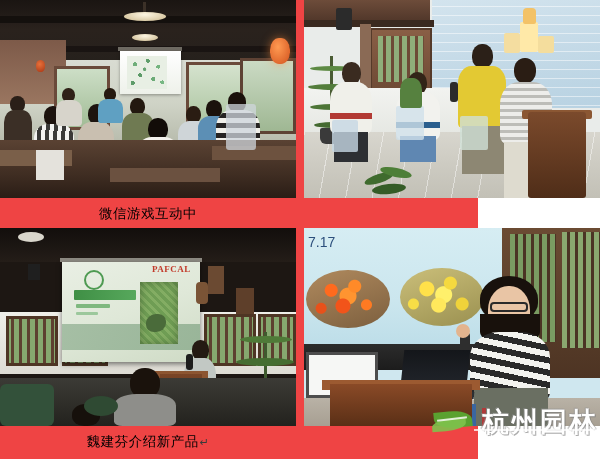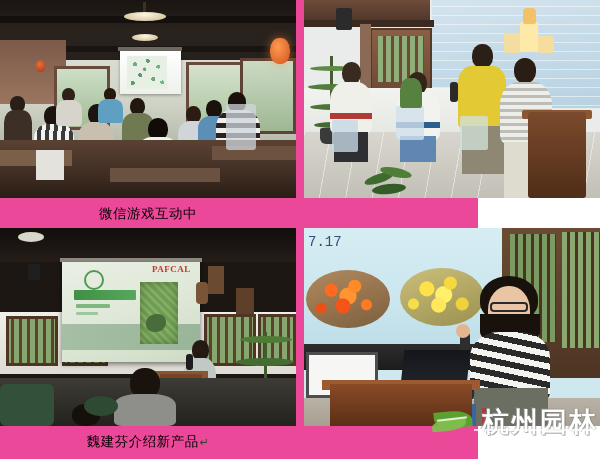--- a/index.html
+++ b/index.html
@@ -11,21 +11,21 @@
     width: 600px;
     height: 459px;
     font-family: "DejaVu Sans", "Liberation Sans", sans-serif;
     overflow: hidden;
     position: relative;
   }
   .page {
     width: 478px;
     height: 459px;
     position: relative;
-    background: #ec4899;
+    background: #ef4444;
   }
   .photo-row {
     display: flex;
     width: 600px;
     gap: 8px;
   }
   .cell {
     width: 296px;
     position: relative;
   }
@@ -276,21 +276,21 @@
   }
 
   
   .p4-bg { left: 0; top: 0; width: 296px; height: 198px; background: #cfe7ef; }
   .p4-screen {
     left: 0; top: 0; width: 212px; height: 122px;
     background: linear-gradient(180deg,#d6edf3 0%, #cbe6ee 60%, #bcdde8 100%);
   }
   .p4-date {
     position: absolute; left: 4px; top: 6px;
-    font-size: 14px; color: #2c4f7c; font-family: Liberation Mono, monospace;
+    font-size: 14px; color: #2c4f7c; font-family: Liberation Sans, sans-serif;
   }
   .p4-flower1 {
     left: 2px; top: 42px; width: 84px; height: 58px;
     border-radius: 50%;
     background:
       radial-gradient(circle at 30% 35%, #ff6a1e 0 6px, transparent 7px),
       radial-gradient(circle at 58% 28%, #ff8a28 0 6px, transparent 7px),
       radial-gradient(circle at 44% 62%, #f2541a 0 7px, transparent 8px),
       radial-gradient(circle at 72% 60%, #ff7a22 0 5px, transparent 6px),
       radial-gradient(circle at 18% 66%, #e8511a 0 5px, transparent 6px),

